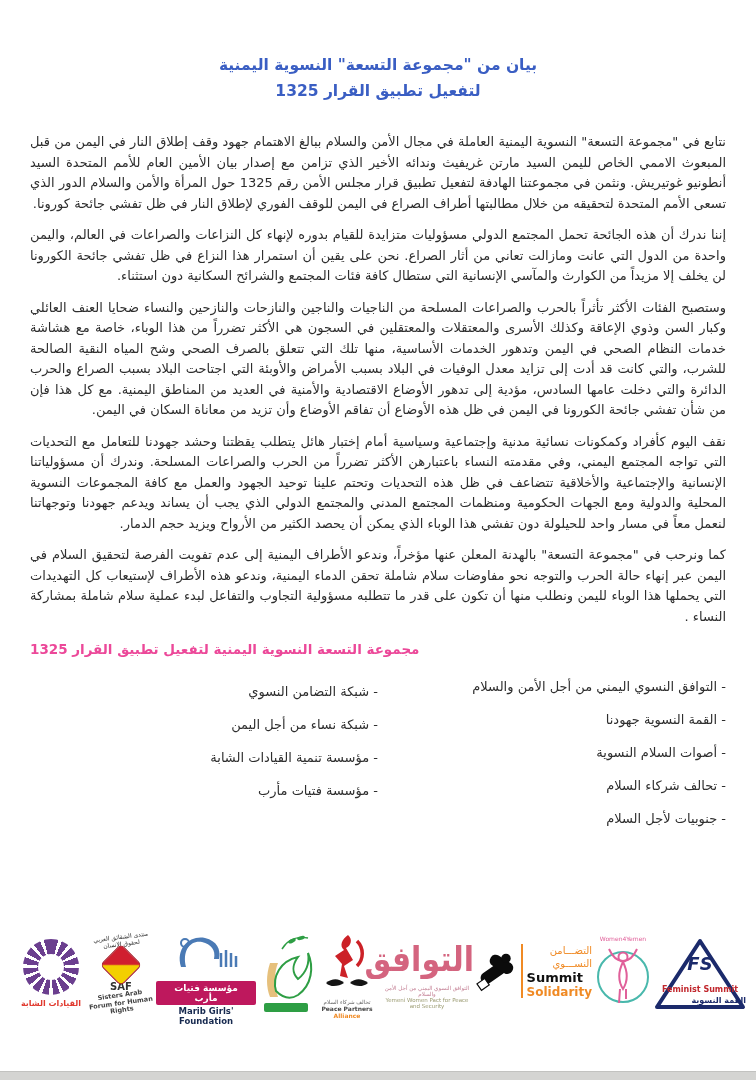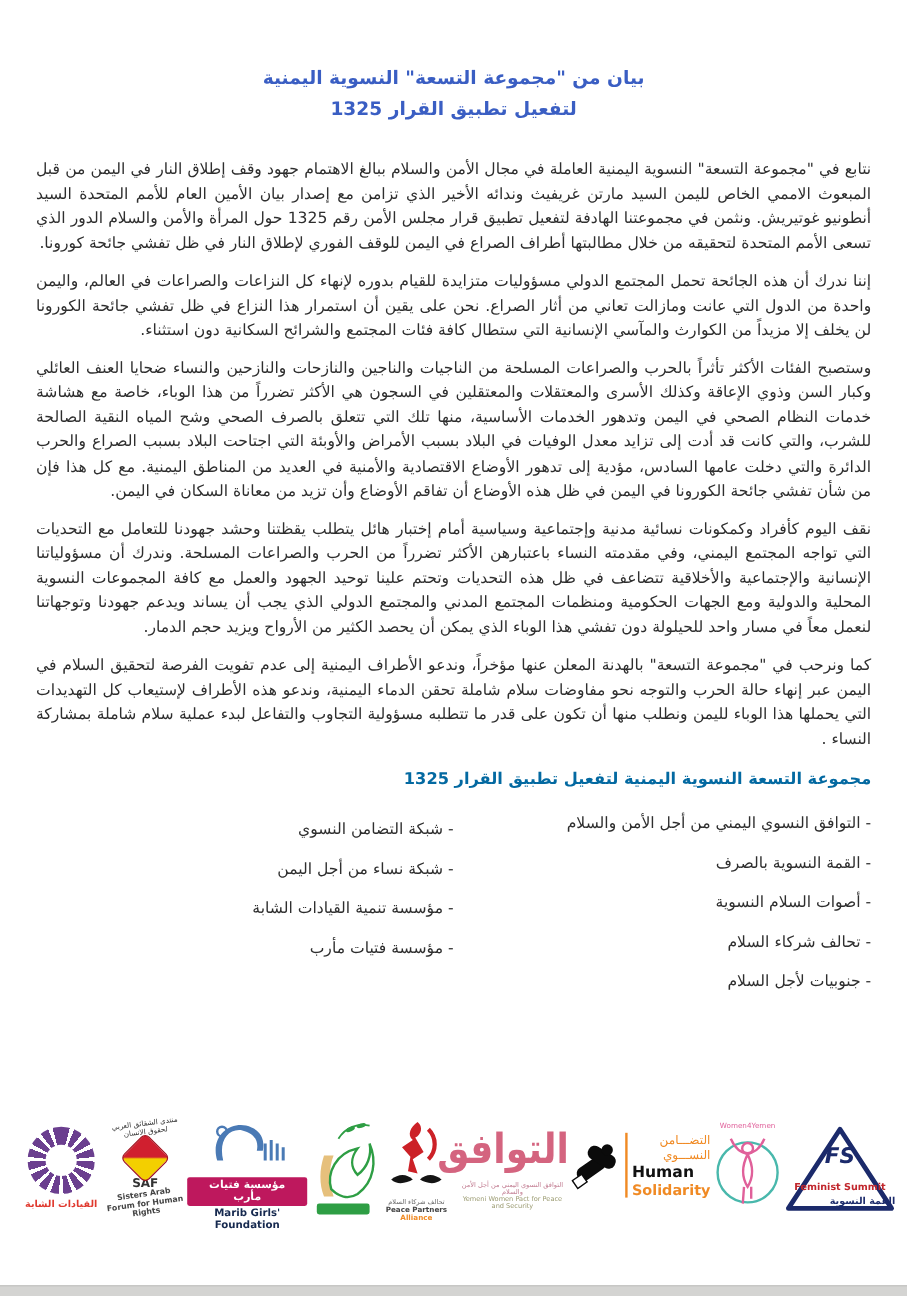--- a/index.html
+++ b/index.html
@@ -5,22 +5,22 @@
   html,body{margin:0;padding:0;background:#ffffff;}
   .page{position:relative;width:756px;height:1080px;background:#ffffff;overflow:hidden;
         font-family:"DejaVu Sans","Liberation Sans",sans-serif;}
   
   .title{position:absolute;top:52px;left:0;right:0;margin:0;text-align:center;
          color:#3a5ec3;font-size:15.5px;font-weight:bold;line-height:26px;}
   
   .content{position:absolute;top:132px;right:30px;left:30px;direction:rtl;}
   .content p{margin:0 0 11px 0;font-size:13px;line-height:20.5px;text-align:justify;
              color:#2e2e2e;}
-  .sign-heading{font-size:13.5px;font-weight:bold;color:#0369a1;margin:14px 0 22px 0;
-                text-align:right;}
+  .sign-heading{font-size:13.5px;font-weight:bold;color:#ec4899;margin:14px 0 22px 0;
+                text-align:left;}
   
   .orgs{display:flex;direction:rtl;}
   .orgs .col{width:50%;box-sizing:border-box;}
   .org{font-size:13px;color:#2e2e2e;margin-bottom:17px;line-height:16px;text-align:right;}
   .col-left{margin-top:5px;}
   
   .logos{position:absolute;top:933px;left:16px;right:6px;display:flex;gap:2px;
          align-items:flex-start;direction:ltr;}
   .logo{flex:0 0 auto;text-align:center;}
   
@@ -91,21 +91,21 @@
     <p>إننا ندرك أن هذه الجائحة تحمل المجتمع الدولي مسؤوليات متزايدة للقيام بدوره لإنهاء كل النزاعات والصراعات في العالم، واليمن واحدة من الدول التي عانت ومازالت تعاني من أثار الصراع. نحن على يقين أن استمرار هذا النزاع في ظل تفشي جائحة الكورونا لن يخلف إلا مزيداً من الكوارث والمآسي الإنسانية التي ستطال كافة فئات المجتمع والشرائح السكانية دون استثناء.</p>
     <p>وستصبح الفئات الأكثر تأثراً بالحرب والصراعات المسلحة من الناجيات والناجين والنازحات والنازحين والنساء ضحايا العنف العائلي وكبار السن وذوي الإعاقة وكذلك الأسرى والمعتقلات والمعتقلين في السجون هي الأكثر تضرراً من هذا الوباء، خاصة مع هشاشة خدمات النظام الصحي في اليمن وتدهور الخدمات الأساسية، منها تلك التي تتعلق بالصرف الصحي وشح المياه النقية الصالحة للشرب، والتي كانت قد أدت إلى تزايد معدل الوفيات في البلاد بسبب الأمراض والأوبئة التي اجتاحت البلاد بسبب الصراع والحرب الدائرة والتي دخلت عامها السادس، مؤدية إلى تدهور الأوضاع الاقتصادية والأمنية في العديد من المناطق اليمنية. مع كل هذا فإن من شأن تفشي جائحة الكورونا في اليمن في ظل هذه الأوضاع أن تفاقم الأوضاع وأن تزيد من معاناة السكان في اليمن.</p>
     <p>نقف اليوم كأفراد وكمكونات نسائية مدنية وإجتماعية وسياسية أمام إختبار هائل يتطلب يقظتنا وحشد جهودنا للتعامل مع التحديات التي تواجه المجتمع اليمني، وفي مقدمته النساء باعتبارهن الأكثر تضرراً من الحرب والصراعات المسلحة. وندرك أن مسؤولياتنا الإنسانية والإجتماعية والأخلاقية تتضاعف في ظل هذه التحديات وتحتم علينا توحيد الجهود والعمل مع كافة المجموعات النسوية المحلية والدولية ومع الجهات الحكومية ومنظمات المجتمع المدني والمجتمع الدولي الذي يجب أن يساند ويدعم جهودنا وتوجهاتنا لنعمل معاً في مسار واحد للحيلولة دون تفشي هذا الوباء الذي يمكن أن يحصد الكثير من الأرواح ويزيد حجم الدمار.</p>
     <p>كما ونرحب في "مجموعة التسعة" بالهدنة المعلن عنها مؤخراً، وندعو الأطراف اليمنية إلى عدم تفويت الفرصة لتحقيق السلام في اليمن عبر إنهاء حالة الحرب والتوجه نحو مفاوضات سلام شاملة تحقن الدماء اليمنية، وندعو هذه الأطراف لإستيعاب كل التهديدات التي يحملها هذا الوباء لليمن ونطلب منها أن تكون على قدر ما تتطلبه مسؤولية التجاوب والتفاعل لبدء عملية سلام شاملة بمشاركة النساء .</p>
 
     <div class="sign-heading">مجموعة التسعة النسوية  اليمنية لتفعيل تطبيق القرار 1325</div>
 
     <div class="orgs">
       <div class="col col-right">
         <div class="org">- التوافق النسوي اليمني من أجل الأمن والسلام</div>
-        <div class="org">- القمة النسوية بالصرف</div>
+        <div class="org">- القمة النسوية جهودنا</div>
         <div class="org">- أصوات السلام النسوية</div>
         <div class="org">- تحالف شركاء السلام</div>
         <div class="org">- جنوبيات لأجل السلام</div>
       </div>
       <div class="col col-left">
         <div class="org">- شبكة التضامن النسوي</div>
         <div class="org">- شبكة نساء من أجل اليمن</div>
         <div class="org">- مؤسسة تنمية القيادات الشابة</div>
         <div class="org">- مؤسسة فتيات مأرب</div>
       </div>
@@ -176,21 +176,21 @@
       <svg width="52" height="56" viewBox="0 0 52 56">
         <rect x="4" y="24" width="34" height="15" rx="7" transform="rotate(-35 21 31)" fill="#0b0b0b"></rect>
         <rect x="16" y="12" width="32" height="15" rx="7" transform="rotate(32 32 20)" fill="#0b0b0b"></rect>
         <circle cx="38" cy="12" r="6" fill="#0b0b0b"></circle>
         <rect x="3" y="40" width="12" height="10" transform="rotate(-35 9 45)" fill="#ffffff" stroke="#0b0b0b" stroke-width="1.5"></rect>
       </svg>
       <div class="sol-bar"></div>
       <div class="sol-text">
         <div class="sol-ar">التضـــامن</div>
         <div class="sol-ar">النســـوي</div>
-        <div class="sol-en1">Human</div>
+        <div class="sol-en1">Summit</div>
         <div class="sol-en2">Solidarity</div>
       </div>
     </div>
 
     <div class="logo w4y">
       <div class="w4y-arc">Women4Yemen</div>
       <svg width="56" height="66" viewBox="0 0 56 66">
         <circle cx="28" cy="34" r="25" fill="none" stroke="#49b8ac" stroke-width="2"></circle>
         <circle cx="28" cy="14" r="4.5" fill="none" stroke="#e0609a" stroke-width="2"></circle>
         <path d="M14 6 C18 15 23 18 28 18 C33 18 38 15 42 6" fill="none" stroke="#e0609a" stroke-width="2"></path>

